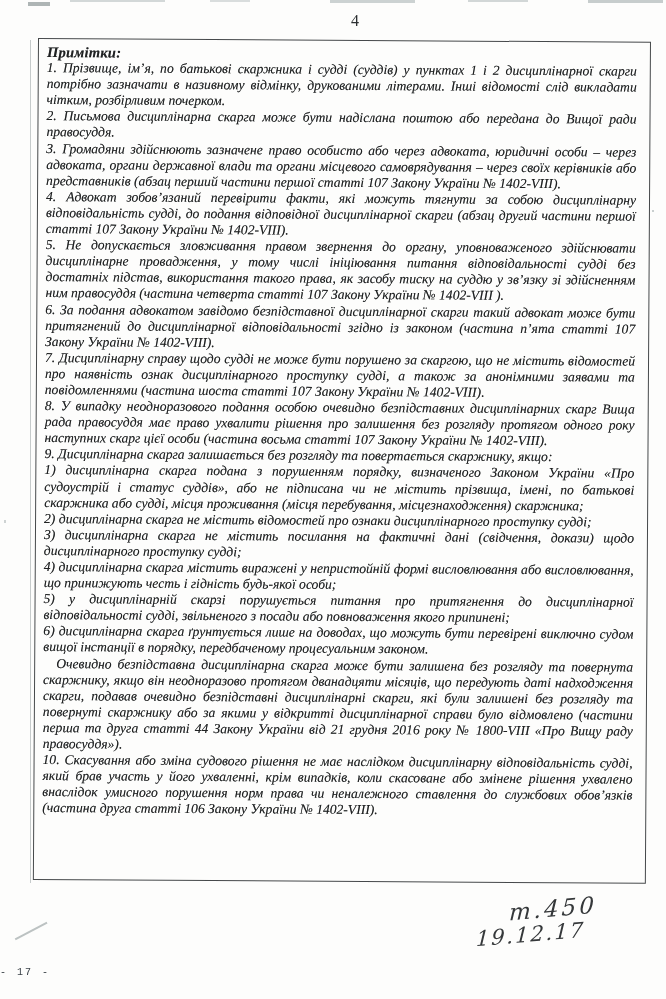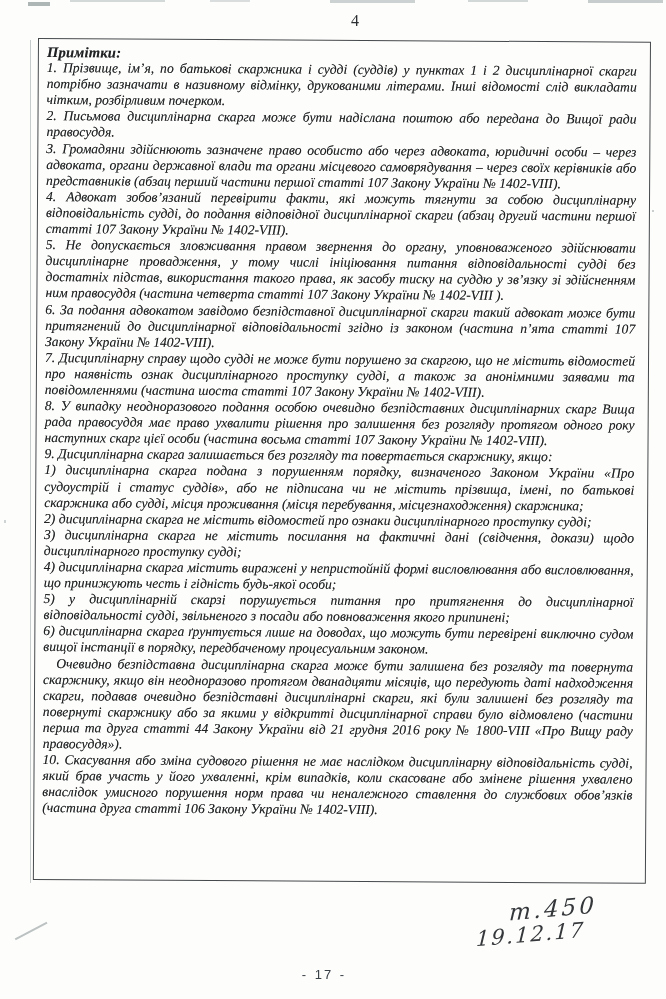--- a/index.html
+++ b/index.html
@@ -55,23 +55,22 @@
   }
   .handwriting .hw1{
     font-size:23px;letter-spacing:3px;margin-left:32px;line-height:24px;
   }
   .handwriting .hw2{
     font-size:21px;letter-spacing:2px;line-height:24px;
   }
   
   .pn-bottom{
     position:absolute;left:0;top:967px;width:648px;
-    text-align:center;
-    font-family:Liberation Sans, sans-serif;
-    font-size:13px;letter-spacing:2px;word-spacing:1px;
+    font-family:Liberation Mono, monospace;
+    font-size:10px;letter-spacing:2px;word-spacing:1px;
     color:#3a4147;
   }
   
   .art{position:absolute;pointer-events:none;}
   .a-edge1{left:28px;top:2px;width:22px;height:4px;background:#aeb5b5;}
   .a-edge2{left:70px;top:0;width:95px;height:2px;background:#d3d8d8;}
   .a-edge3{left:210px;top:0;width:40px;height:2px;background:#d9dddd;}
   .a-edge4{left:330px;top:0;width:85px;height:3px;background:#ccd2d2;}
   .a-edge5{left:468px;top:0;width:60px;height:2px;background:#d2d7d7;}
   .a-edge6{left:588px;top:0;width:75px;height:3px;background:#c7cdcd;}

